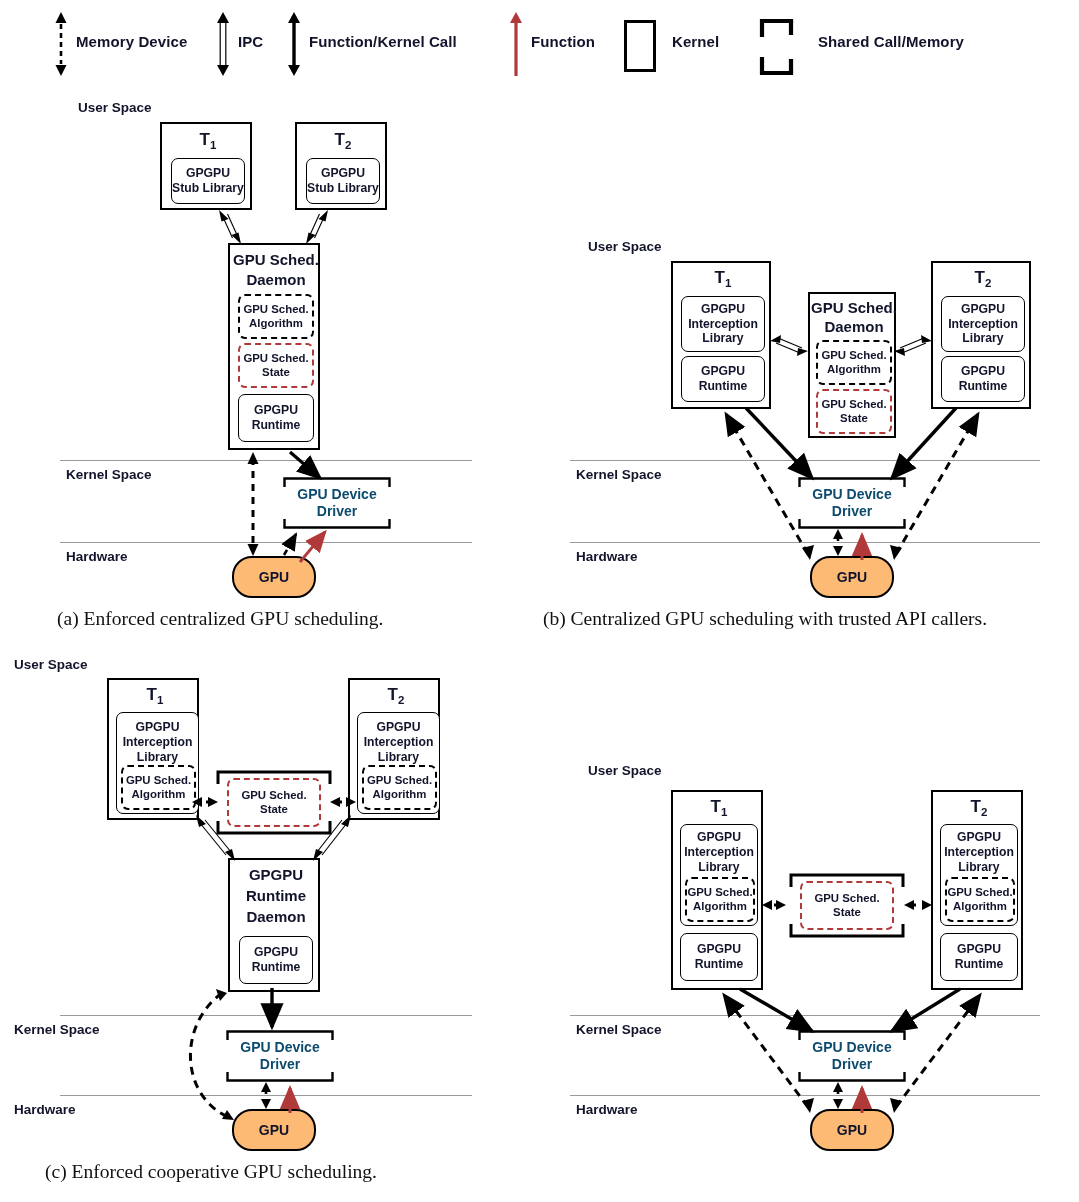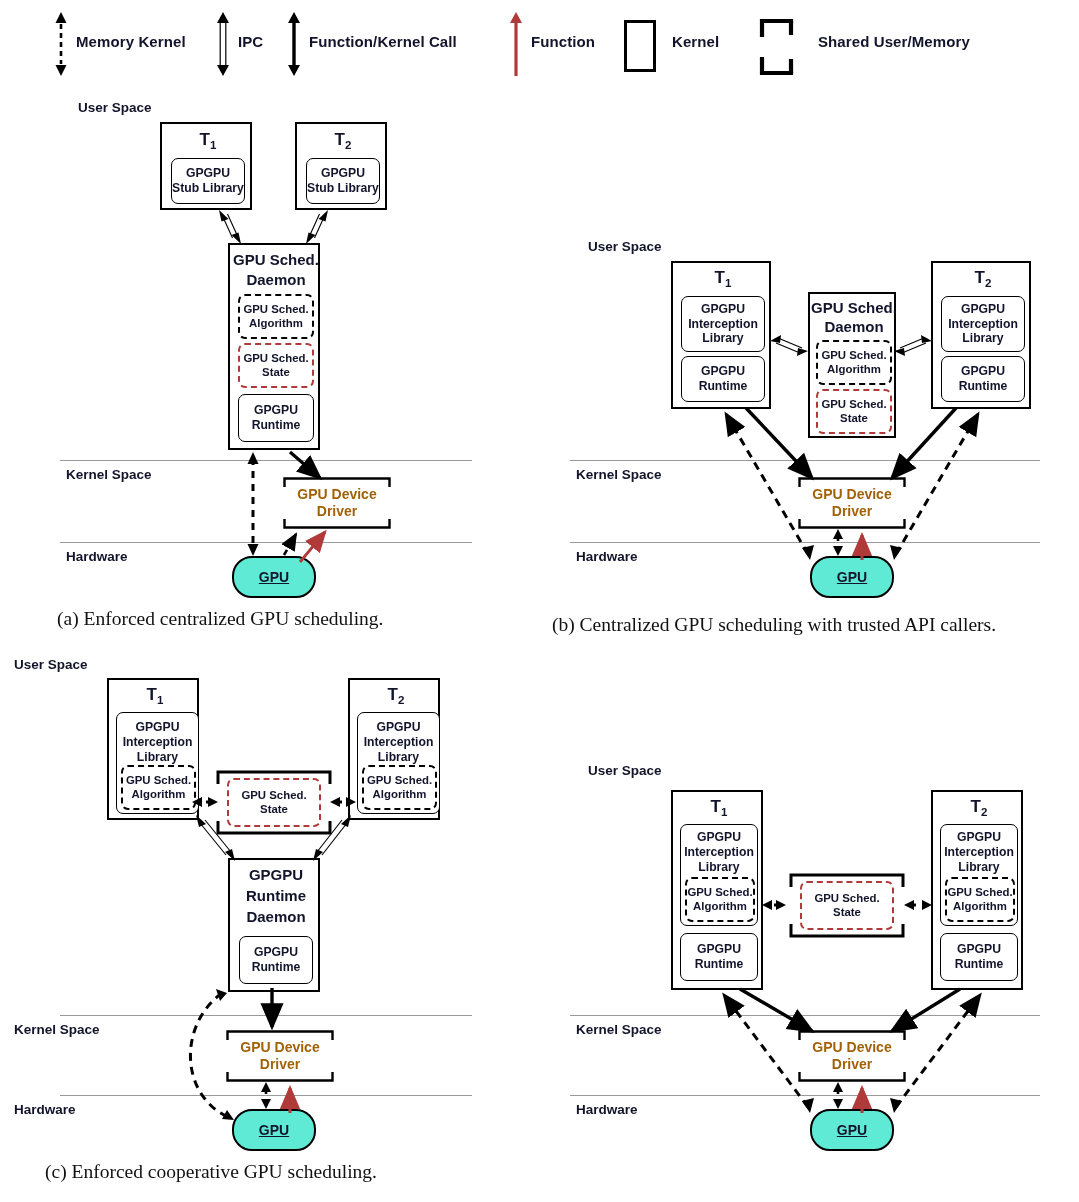--- a/index.html
+++ b/index.html
@@ -31,26 +31,26 @@
   .redbox{border:2px dashed #b03a3a;border-radius:7px;background:#fff;
           box-sizing:border-box;display:flex;flex-direction:column;
           align-items:center;justify-content:center;}
   .t-lbl{font-size:17px;font-weight:bold;color:#12142b;}
   .t-lbl sub{font-size:11.5px;}
   .btxt{font-size:12.2px;font-weight:bold;color:#12142b;line-height:1.22;
         text-align:center;white-space:nowrap;}
   .btxt.sm{font-size:11.4px;}
   .dtxt{font-size:15px;font-weight:bold;color:#12142b;line-height:1.25;
         text-align:center;white-space:nowrap;}
-  .gpu{border:2px solid #000;border-radius:20px;background:#5eead4;
+  .gpu{border:2px solid #000;border-radius:20px;background:#fdba74;
        box-sizing:border-box;display:flex;align-items:center;justify-content:center;
-       font-size:14px;font-weight:bold;color:#12142b;text-decoration:underline;}
+       font-size:14px;font-weight:bold;color:#12142b;}
   .driver{position:absolute;box-sizing:border-box;display:flex;
           flex-direction:column;align-items:center;justify-content:center;}
-  .driver .dr-txt{font-size:14px;font-weight:bold;color:#a16207;
+  .driver .dr-txt{font-size:14px;font-weight:bold;color:#0c4a6e;
                   line-height:1.2;text-align:left;white-space:nowrap;
                   position:relative;z-index:2;}
   svg{position:absolute;overflow:visible;}
   .hr{position:absolute;height:0;border-top:1.2px solid #9a9a9a;}
 </style>
 </head>
 <body>
 
 <div class="abs" id="legend">
 
@@ -58,21 +58,21 @@
     <svg width="24" height="70" style="left:0;top:10px;">
       <defs>
         <marker id="mkBlkUp" markerWidth="7" markerHeight="7" refX="3.5" refY="6" orient="auto">
           <path d="M0,6 L3.5,0 L7,6 Z" fill="#000"></path>
         </marker>
       </defs>
       <line x1="11" y1="14" x2="11" y2="54" stroke="#000" stroke-width="2.6" stroke-dasharray="5,4"></line>
       <path d="M11,2 L5.5,13 L16.5,13 Z" fill="#000"></path>
       <path d="M11,66 L5.5,55 L16.5,55 Z" fill="#000"></path>
     </svg>
-    <span class="lg-label" style="left:26px;">Memory Kernel</span>
+    <span class="lg-label" style="left:26px;">Memory Device</span>
   </div>
 
   <div class="lg-item" style="left:212px;">
     <svg width="24" height="70" style="left:0;top:10px;">
       <line x1="8.2" y1="12" x2="8.2" y2="56" stroke="#000" stroke-width="1.2"></line>
       <line x1="13.8" y1="12" x2="13.8" y2="56" stroke="#000" stroke-width="1.2"></line>
       <path d="M11,2 L5,13 L17,13 Z" fill="#000"></path>
       <path d="M11,66 L5,55 L17,55 Z" fill="#000"></path>
     </svg>
     <span class="lg-label" style="left:26px;">IPC</span>
@@ -100,21 +100,21 @@
     <span class="lg-label" style="left:48px;">Kernel</span>
   </div>
 
   <div class="lg-item" style="left:760px;">
     <svg width="40" height="58" style="left:0;top:18px;">
       <path d="M2,17 L2,3 L31,3" fill="none" stroke="#000" stroke-width="4.2" stroke-linecap="square"></path>
       <path d="M2,41 L2,55 L31,55" fill="none" stroke="#000" stroke-width="4.2" stroke-linecap="square"></path>
       <path d="M31,3 L31,17" fill="none" stroke="#000" stroke-width="4.2"></path>
       <path d="M31,55 L31,41" fill="none" stroke="#000" stroke-width="4.2"></path>
     </svg>
-    <span class="lg-label" style="left:58px;">Shared User/Memory</span>
+    <span class="lg-label" style="left:58px;">Shared Call/Memory</span>
   </div>
 </div>
 
 <svg width="0" height="0" style="position:absolute;left:0;top:0;">
   <defs>
     <marker id="arrBlk" markerWidth="8" markerHeight="8" refX="7" refY="4" orient="auto">
       <path d="M0,0.6 L8,4 L0,7.4 Z" fill="#000"></path>
     </marker>
     <marker id="arrBlkS" markerWidth="7" markerHeight="7" refX="6.2" refY="3.5" orient="auto">
       <path d="M0,0.5 L7,3.5 L0,6.5 Z" fill="#000"></path>
@@ -303,21 +303,21 @@
     <line x1="356" y1="462" x2="438" y2="322" stroke="#000" stroke-width="3" stroke-dasharray="8,6" marker-end="url(#arrBlk)"></line>
     <path d="M354,468 L362,456 L350,453 Z" fill="#000"></path>
 
     <line x1="298" y1="443" x2="298" y2="458" stroke="#000" stroke-width="2.6" stroke-dasharray="6,5"></line>
     <path d="M298,437 L293,447 L303,447 Z" fill="#000"></path>
     <path d="M298,464 L293,454 L303,454 Z" fill="#000"></path>
 
     <line x1="322" y1="468" x2="322" y2="443" stroke="#b03a3a" stroke-width="3" marker-end="url(#arrRed)"></line>
   </svg>
 
-  <span class="caption abs" style="left:12px;top:516px;margin-top:6px;">(b) Centralized GPU scheduling with trusted API callers.</span>
+  <span class="caption abs" style="left:3px;top:516px;">(b) Centralized GPU scheduling with trusted API callers.</span>
 </div>
 
 <div class="abs" style="left:0;top:645px;width:540px;height:557px;">
 
   <span class="space-label abs" style="left:14px;top:12px;">User Space</span>
 
   <div class="proc abs" style="left:107px;top:33px;width:92px;height:142px;">
     <div class="t-lbl abs" style="left:0;top:5px;width:92px;text-align:center;">
       <span>T</span><sub>1</sub>
     </div>

